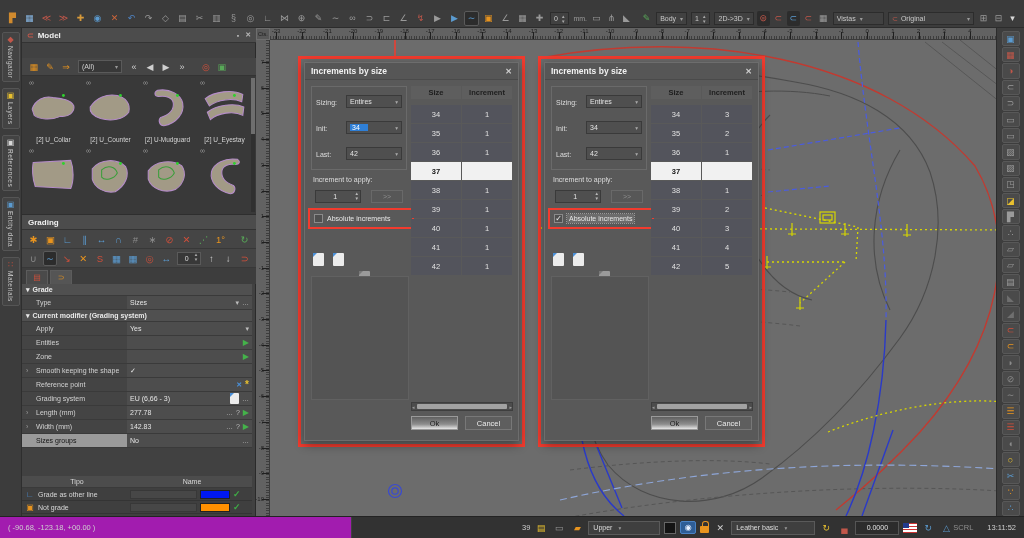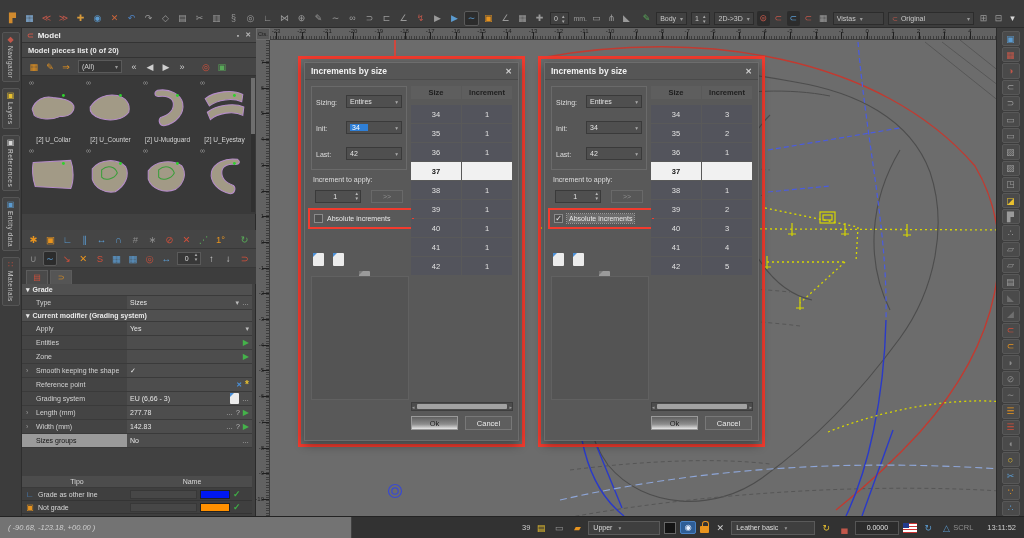--- a/index.html
+++ b/index.html
@@ -160,21 +160,21 @@
   .dscroll { position:absolute; left:106px; top:322px; width:102px; height:9px; background:#4c4c4c; border:1px solid #3e3e3e;
     display:flex; align-items:center; font-size:5px; color:#9a9a9a; }
   .dscroll .th { height:5px; background:#a2a2a2; flex:1; margin:0 2px; border-radius:1px; }
   .dbtn { position:absolute; top:336px; width:47px; height:14px; font-size:7.5px; display:flex; align-items:center; justify-content:center; }
   .dbtn.ok { left:106px; background:linear-gradient(180deg,#606060 0%,#8d8d8d 60%,#e6e6e6 100%); color:#1c1c1c; border:1px solid #9a9a9a; }
   .dbtn.cancel { left:160px; background:#5e5e5e; border:1px solid #787878; color:#ececec; }
 
   
   #statusbar { position:absolute; left:0; top:516px; width:1024px; height:22px; background:#323232; border-top:1px solid #232323;
     display:flex; align-items:center; font-size:7.5px; color:#cfcfcf; }
-  #coords { width:360px; height:100%; background:#737373; display:flex; align-items:center; padding-left:8px; border-right:1px solid #414141;font-style:italic; }
+  #coords { width:360px; height:100%; background:#a21caf; display:flex; align-items:center; padding-left:8px; border-right:1px solid #414141; }
   #smid { display:flex; align-items:center; gap:4px; margin-left:170px; }
   .sic { display:inline-flex; align-items:center; justify-content:center; width:14px; height:13px; border-radius:2px; font-size:9px; }
   .ssel { display:inline-flex; align-items:center; background:#3f3f3f; border:1px solid #5a5a5a; height:14px; padding:0 4px; font-size:7px; color:#dedede; }
   .ssel .car { margin-left:6px; font-size:5.5px; color:#999; }
   .swatch { width:12px; height:12px; background:#141414; border:1px solid #666; }
   .eye { width:16px; height:13px; background:#2e5d96; border:1px solid #4a82c4; display:flex; align-items:center; justify-content:center; font-size:8px; color:#e8f0ff; border-radius:2px; }
   .lockic { position:relative; display:inline-block; width:9px; height:7px; background:#e8941f; border-radius:1px; margin-top:4px; }
   .lockic::before { content:""; position:absolute; left:1.5px; top:-5px; width:5px; height:5px;
     border:1.5px solid #e8941f; border-bottom:none; border-radius:3px 3px 0 0; }
   .sinput { width:44px; height:14px; background:#2c2c2c; border:1px solid #555; color:#e4e4e4; font-size:7px;
@@ -290,21 +290,20 @@
     </div>
 
   <div id="panel">
     <div class="phead">
       <span class="ic">⊂</span>
       <span>Model</span>
       <span class="sp"></span>
       <span class="wbtn">▪</span>
       <span class="wbtn">✕</span>
     </div>
-    <div class="plisthead">Model pieces list (0 of 20)</div>
     <div id="pieces-toolbar">
         <span class="mini" style="color: rgb(232, 148, 31);">▦</span>
         <span class="mini" style="color: rgb(232, 148, 31);">✎</span>
         <span class="mini" style="color: rgb(232, 148, 31);">⇒</span>
         <span class="msel">
           <span>(All)</span>
           <span class="car">▾</span>
         </span>
         <span class="mini" style="color: rgb(207, 207, 207);">«</span>
         <span class="mini" style="color: rgb(207, 207, 207);">◀</span>
@@ -378,20 +377,21 @@
         </div>
         <div class="pcell" style="left: 175px; top: 71px;">
           <span class="link">∞</span>
           <svg width="48" height="42" viewBox="0 0 46 40">
             <path d="M36,5 C24,3 13,9 11,17 C9,27 18,36 29,38 C33,38 35,33 32,30 C24,27 20,23 21,16 C22,11 28,9 34,10 C38,10 39,7 36,5 Z" fill="#a29a86" stroke="#b48cc8" stroke-width="1"></path>
             <circle cx="33" cy="9" r="1.4" fill="#2fd02f"></circle>
           </svg>
           <div class="plabel"></div>
         </div>
       </div>
+    <div class="ghead">Grading</div>
     <div class="gtb" id="gtb1">
         <span class="mini" style="color: rgb(232, 148, 31);">✱</span>
         <span class="mini" style="color: rgb(232, 148, 31);">▣</span>
         <span class="mini" style="color: rgb(91, 155, 208);">∟</span>
         <span class="mini" style="color: rgb(91, 155, 208);">∥</span>
         <span class="mini" style="color: rgb(91, 155, 208);">↔</span>
         <span class="mini" style="color: rgb(91, 155, 208);">∩</span>
         <span class="mini" style="color: rgb(138, 138, 138);">#</span>
         <span class="mini" style="color: rgb(138, 138, 138);">∗</span>
         <span class="mini" style="color: rgb(208, 79, 58);">⊘</span>

